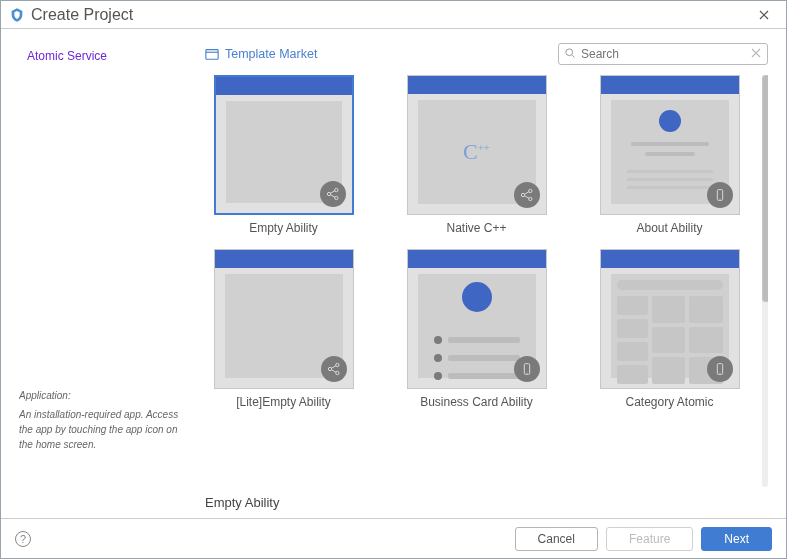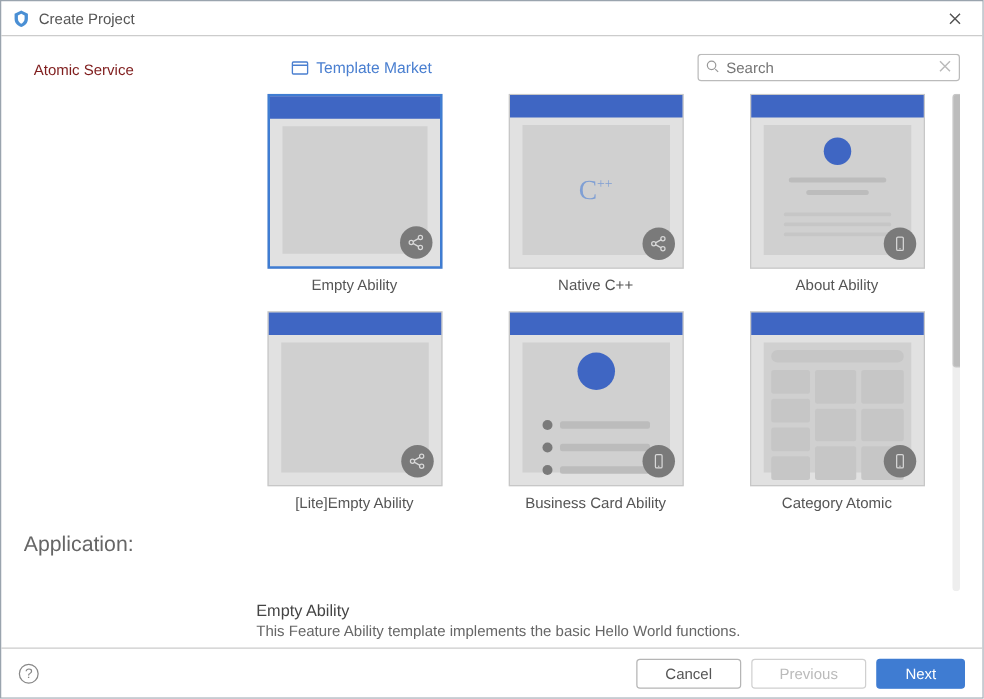--- a/index.html
+++ b/index.html
@@ -1,31 +1,31 @@
 <!DOCTYPE html>
 <html><head>
 <meta charset="utf-8">
 <style>
   * { box-sizing: border-box; margin: 0; padding: 0; }
   html, body { width: 787px; height: 559px; font-family: "Segoe UI", Arial, sans-serif; font-size: 12px; color: #5a5a5a; background: #fff; overflow: hidden; }
   .window { width: 787px; height: 559px; border: 1px solid #9aa4ae; display: flex; flex-direction: column; }
   .titlebar { height: 28px; border-bottom: 1px solid #ccc; display: flex; align-items: center; padding: 0 8px; }
   .titlebar .logo { width: 16px; height: 16px; margin-right: 6px; }
-  .titlebar .title { flex: 1; color: #555; font-size: 12px; }
+  .titlebar .title { flex: 1; color: #555; font-size: 16px; }
   .titlebar .close { width: 28px; text-align: center; font-size: 14px; color: #555; cursor: pointer; }
   .body { flex: 1; display: flex; flex-direction: column; padding: 14px 18px 6px 18px; overflow: hidden; }
   .heading { font-size: 15px; color: #444; margin-bottom: 10px; }
   .columns { flex: 1; display: flex; gap: 14px; overflow: hidden; }
   .sidebar { width: 172px; display: flex; flex-direction: column; }
-  .side-item { height: 26px; line-height: 26px; padding-left: 8px; cursor: pointer; font-size: 12px; color: #7f1d1d; }
+  .side-item { height: 26px; line-height: 26px; padding-left: 8px; cursor: pointer; font-size: 12px; color: #6d28d9; }
   .side-item.selected { background: #3f7cd2; color: #fff; }
-  .side-info { margin-top: auto; padding-bottom: 60px; font-size: 17px; color: #666; line-height: 1.5; }
+  .side-info { margin-top: auto; padding-bottom: 60px; font-size: 10px; color: #666; line-height: 1.5; font-style: italic; }
   .side-info .info-title { margin-bottom: 4px; }
   .main { flex: 1; display: flex; flex-direction: column; overflow: hidden; }
-  .toolbar { display: flex; align-items: center; margin-bottom: 10px; margin-left: 28px; }
+  .toolbar { display: flex; align-items: center; margin-bottom: 10px; }
   .tmpl-market { color: #4a7fd0; font-size: 12.5px; display: flex; align-items: center; gap: 6px; cursor: pointer; }
   .tmpl-market .market-icon { width: 14px; height: 14px; }
   .search-wrap { margin-left: auto; position: relative; }
   .search { width: 210px; height: 22px; border: 1px solid #bbb; border-radius: 3px; padding: 0 22px 0 22px; font-size: 12px; color: #555; background: #fff; }
   .search-icon { position: absolute; left: 6px; top: 4px; width: 12px; height: 12px; color: #999; }
   .clear-icon { position: absolute; right: 6px; top: 4px; width: 12px; height: 12px; color: #bbb; cursor: pointer; }
   .grid-wrap { flex: 1; display: flex; overflow: hidden; }
   .grid { flex: 1; display: grid; grid-template-columns: repeat(3, 1fr); gap: 14px 36px; align-content: start; padding-right: 12px; overflow: hidden; }
   .scrollbar { width: 6px; background: #eee; border-radius: 3px; margin-left: 2px; position: relative; }
   .scrollbar .thumb { position: absolute; left: 0; right: 0; top: 0; height: 55%; background: #bcbcbc; border-radius: 3px; }
@@ -69,20 +69,21 @@
     </div>
   </div>
 
   <div class="body">
     <div class="columns">
 
       <div class="sidebar">
         <div class="side-item"><span>Atomic Service</span></div>
         <div class="side-info">
           <div class="info-title">Application:</div>
+          <div>An installation-required app. Access the app by touching the app icon on the home screen.</div>
         </div>
       </div>
 
       <div class="main">
         <div class="toolbar">
           <div class="tmpl-market">
             <svg class="market-icon" viewBox="0 0 16 16">
                 <rect x="1" y="3" width="14" height="11" rx="1" fill="none" stroke="#4a7fd0" stroke-width="1.3"></rect>
                 <path d="M1 6h14" stroke="#4a7fd0" stroke-width="1.3"></path>
               </svg>
@@ -240,27 +241,26 @@
                 <div class="label">Category Atomic</div>
               </div>
             </div>
           <div class="scrollbar">
               <div class="thumb"></div>
             </div>
         </div>
 
         <div class="desc">
           <div class="dt">Empty Ability</div>
-          <div class="dd">This Feature Ability template implements the basic Hello World functions.</div>
         </div>
       </div>
     </div>
   </div>
 
   <div class="footer">
     <div class="help">?</div>
     <div class="buttons">
       <button class="btn">Cancel</button>
-      <button class="btn disabled">Previous</button>
+      <button class="btn disabled">Feature</button>
       <button class="btn primary">Next</button>
     </div>
   </div>
 </div>
 
 </body></html>

